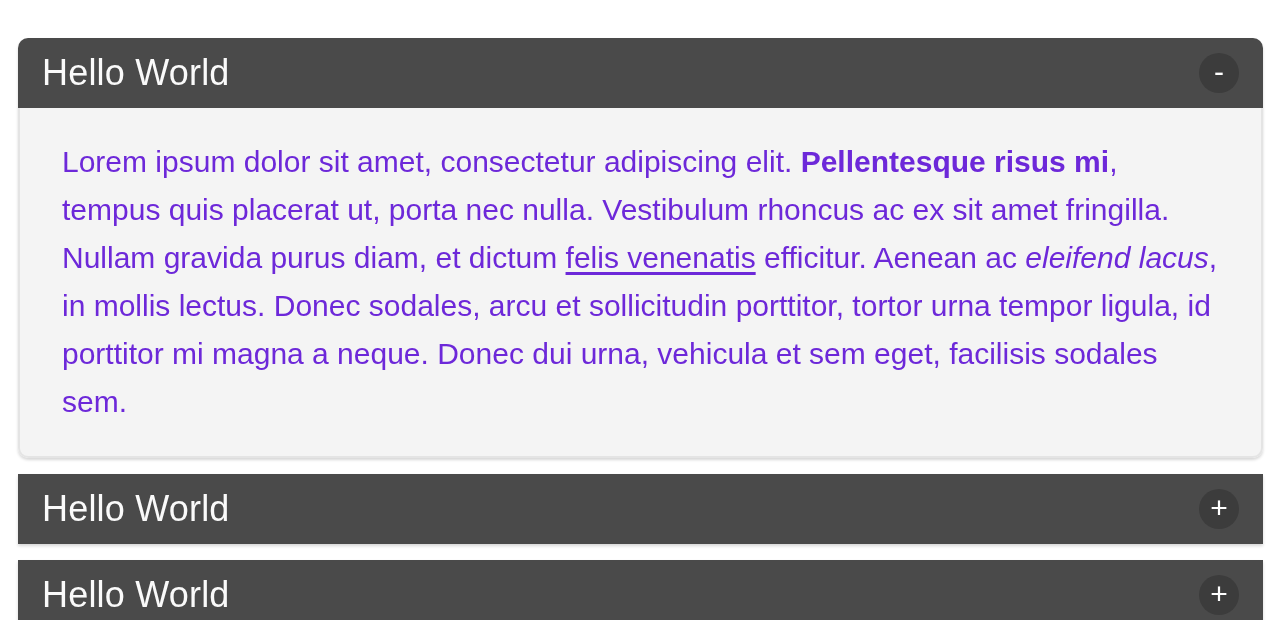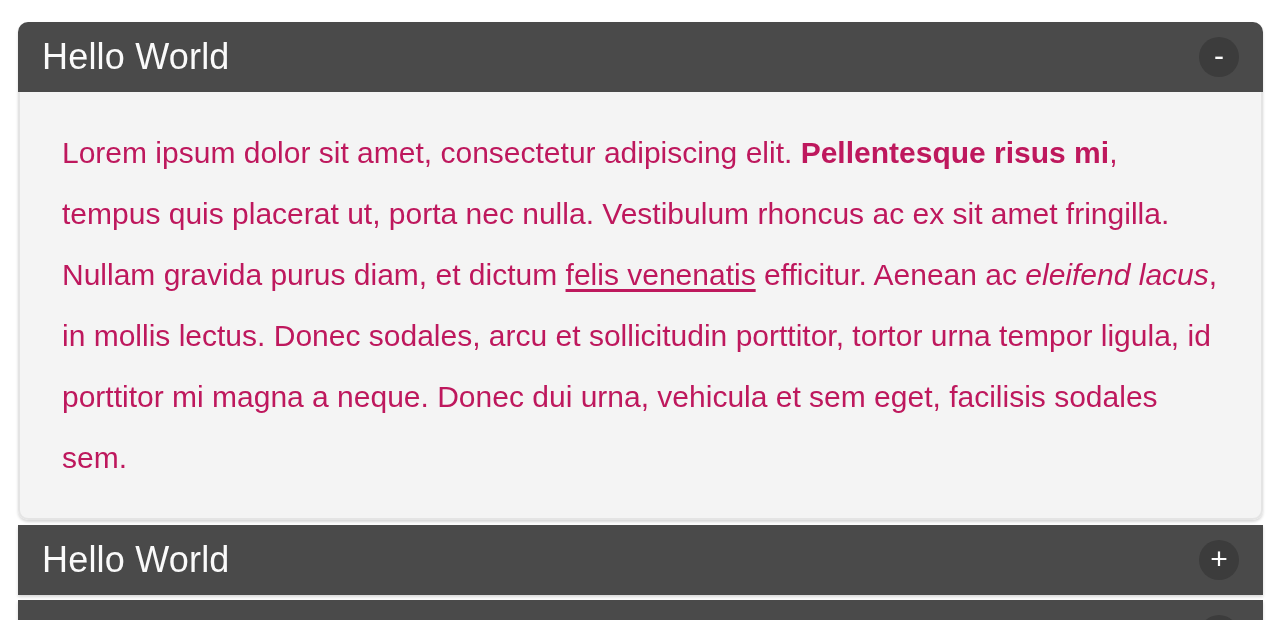--- a/index.html
+++ b/index.html
@@ -32,20 +32,21 @@
   .header {
     position: relative;
     height: 70px;
     background: #4a4a4a;
     display: flex;
     align-items: center;
     padding: 0 80px 0 24px;
     box-sizing: border-box;
     cursor: pointer;
     user-select: none;
+    margin-top: 16px;
   }
   .section.expanded .header {
     border-radius: 10px 10px 0 0;
   }
   .title {
     color: #fafafa;
     font-size: 36px;
     font-weight: 400;
     line-height: 1;
     letter-spacing: 0.2px;
@@ -79,22 +80,22 @@
     background: #f4f4f4;
     border: 2px solid #e4e4e4;
     border-top: none;
     border-radius: 0 0 10px 10px;
     padding: 30px 40px 30px 42px;
     box-sizing: border-box;
   }
   .panel p {
     margin: 0;
     font-size: 30px;
-    line-height: 61px;
-    color: #be185d;
+    line-height: 48px;
+    color: #6d28d9;
   }
   .panel p b { font-weight: 700; }
   .panel p u { text-decoration: underline; text-underline-offset: 4px; }
   .panel p i { font-style: italic; }
 </style>
 </head>
 <body>
 
 <div class="accordion">
 

